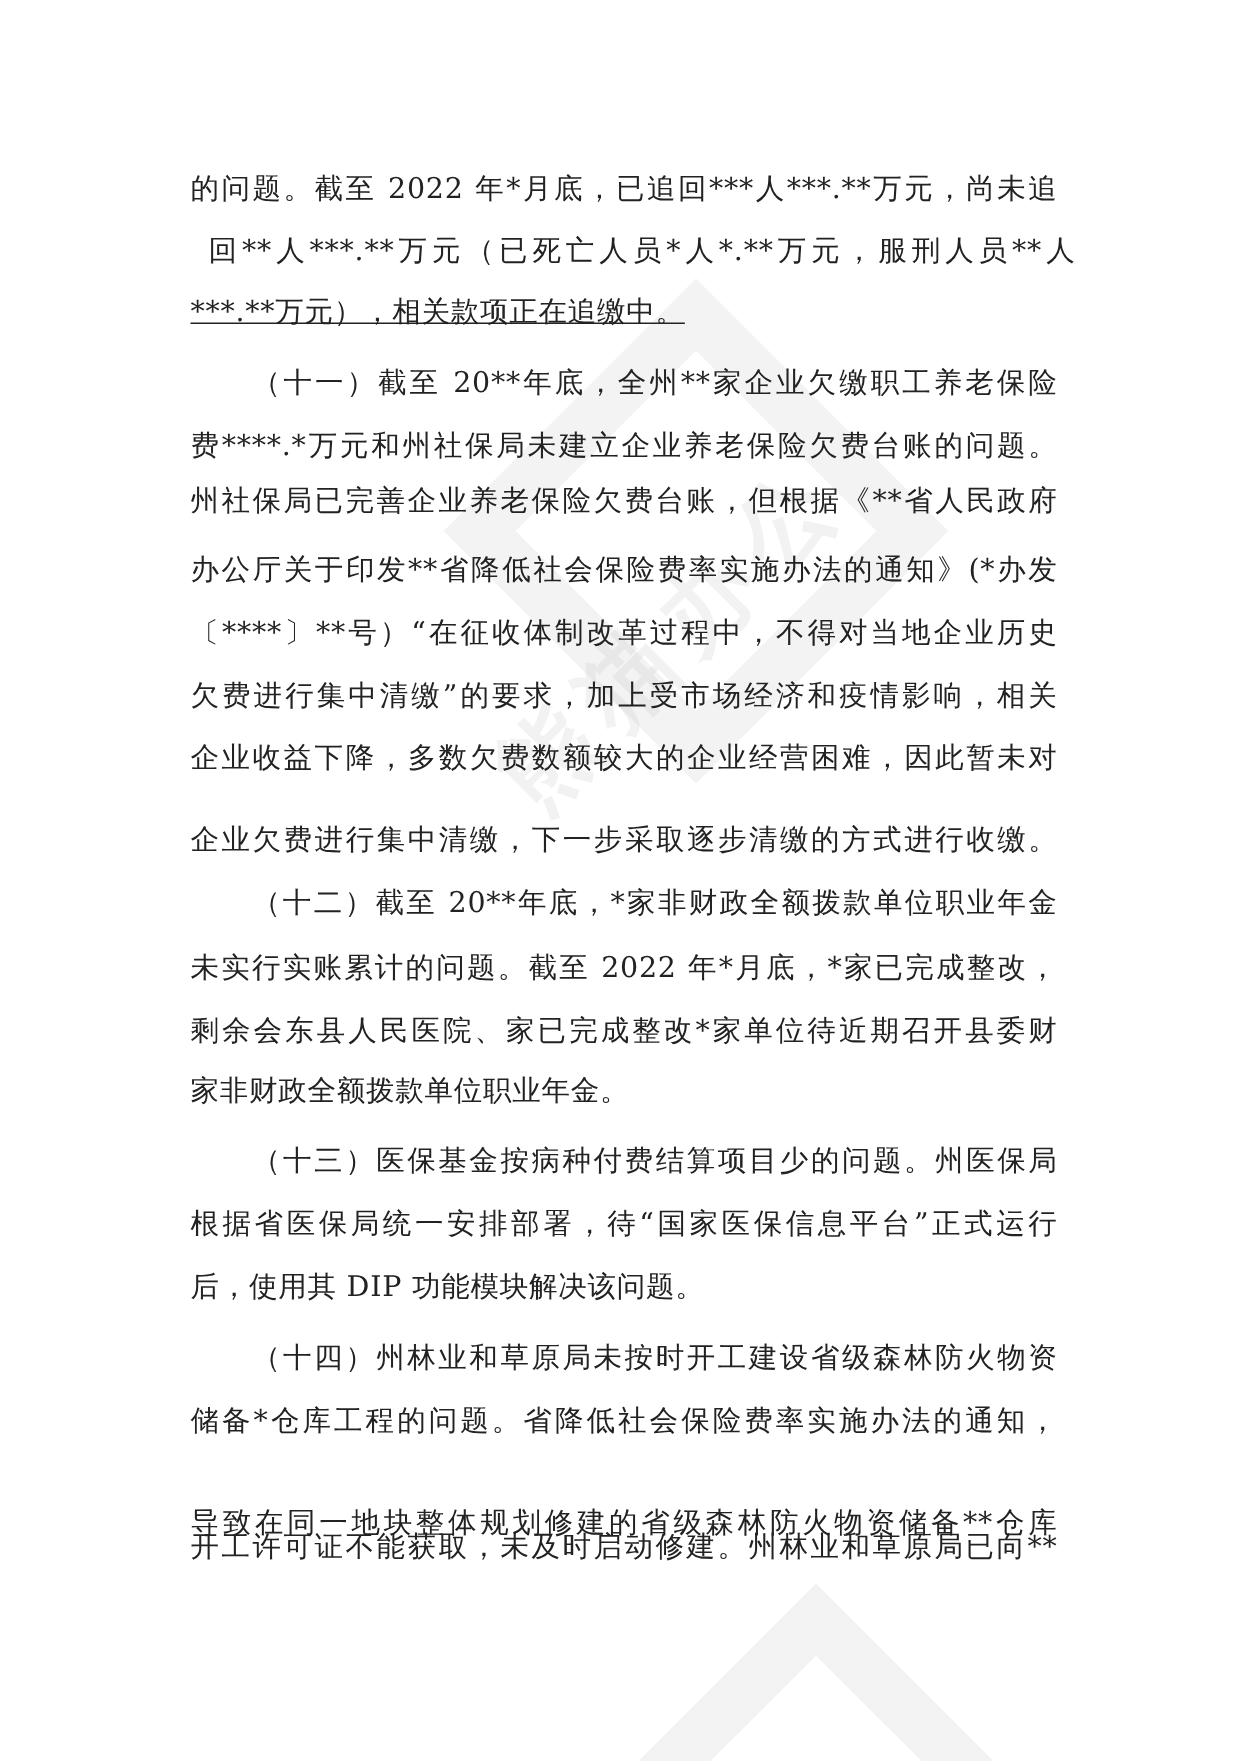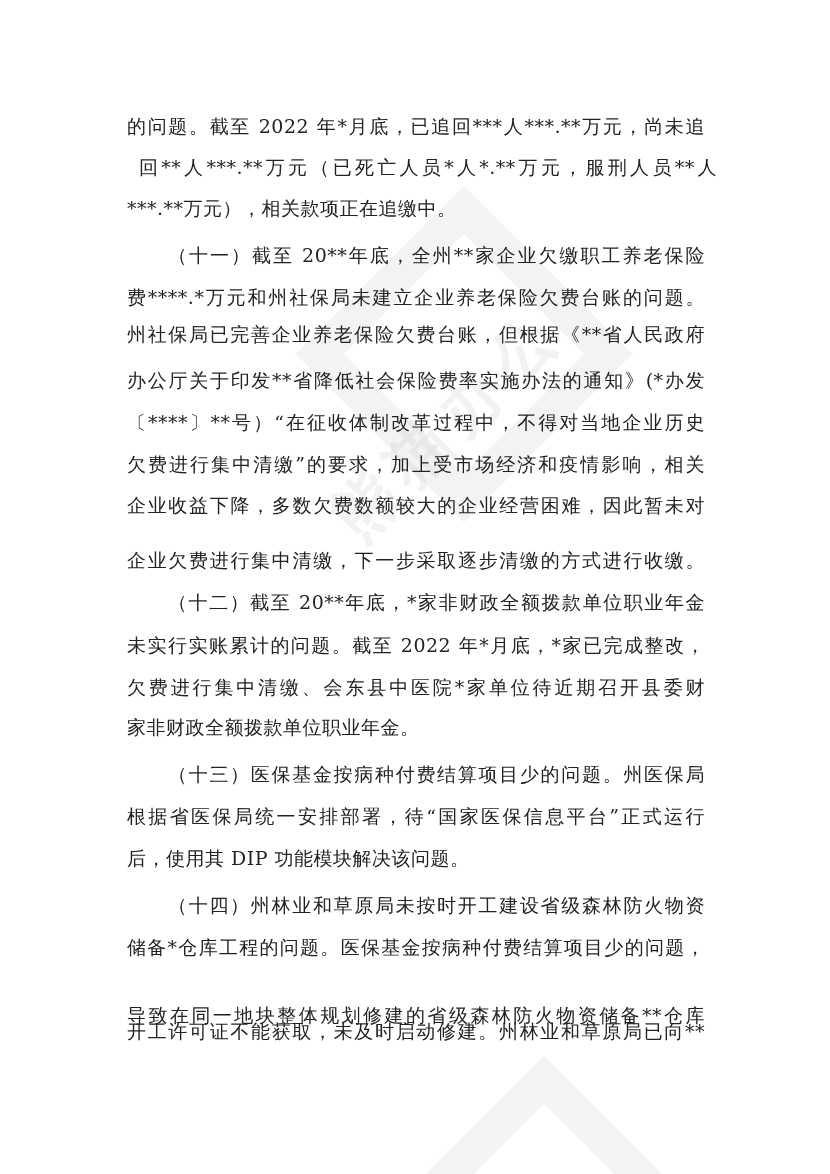--- a/index.html
+++ b/index.html
@@ -73,39 +73,39 @@
   <div class="watermark" style="left:0;top:0;width:830px;height:1174px;">
     <div class="wm-diamond" style="left:345px;top:235px;width:170px;height:170px;"></div>
     <div class="wm-text" style="left:300px;top:380px;font-size:64px;">熊猫办公</div>
     <div class="wm-diamond" style="left:425px;top:1105px;width:170px;height:170px;"></div>
   </div>
 
   <div class="content">
 
     <div class="line" style="top:0px;">的问题。截至 2022 年*月底，已追回***人***.**万元，尚未追</div>
     <div class="line" style="top:41px;margin-left:12px;">回**人***.**万元（已死亡人员*人*.**万元，服刑人员**人</div>
-    <div class="line last" style="top:82px;">***.**万元），相关款项正在追缴中。</div>
+    <div class="line last" style="top:82px;text-decoration:underline;">***.**万元），相关款项正在追缴中。</div>
 
     <div class="line indent" style="top:129px;">（十一）截至 20**年底，全州**家企业欠缴职工养老保险</div>
     <div class="line" style="top:171px;">费****.*万元和州社保局未建立企业养老保险欠费台账的问题。</div>
     <div class="line" style="top:208px;">州社保局已完善企业养老保险欠费台账，但根据《**省人民政府</div>
     <div class="line" style="top:254px;">办公厅关于印发**省降低社会保险费率实施办法的通知》(*办发</div>
     <div class="line" style="top:296px;">〔****〕**号）“在征收体制改革过程中，不得对当地企业历史</div>
     <div class="line" style="top:338px;">欠费进行集中清缴”的要求，加上受市场经济和疫情影响，相关</div>
     <div class="line" style="top:379px;">企业收益下降，多数欠费数额较大的企业经营困难，因此暂未对</div>
     <div class="line" style="top:434px;">企业欠费进行集中清缴，下一步采取逐步清缴的方式进行收缴。</div>
 
     <div class="line indent" style="top:476px;">（十二）截至 20**年底，*家非财政全额拨款单位职业年金</div>
     <div class="line" style="top:519px;">未实行实账累计的问题。截至 2022 年*月底，*家已完成整改，</div>
-    <div class="line" style="top:561px;">欠费进行集中清缴、会东县中医院*家单位待近期召开县委财</div>
+    <div class="line" style="top:561px;">剩余会东县人民医院、家已完成整改*家单位待近期召开县委财</div>
     <div class="line last" style="top:601px;">家非财政全额拨款单位职业年金。</div>
 
     <div class="line indent" style="top:648px;">（十三）医保基金按病种付费结算项目少的问题。州医保局</div>
     <div class="line" style="top:690px;">根据省医保局统一安排部署，待“国家医保信息平台”正式运行</div>
     <div class="line last" style="top:732px;">后，使用其 DIP 功能模块解决该问题。</div>
 
     <div class="line indent" style="top:779px;">（十四）州林业和草原局未按时开工建设省级森林防火物资</div>
-    <div class="line" style="top:821px;">储备*仓库工程的问题。医保基金按病种付费结算项目少的问题，</div>
+    <div class="line" style="top:821px;">储备*仓库工程的问题。省降低社会保险费率实施办法的通知，</div>
     <div class="line" style="top:889px;">导致在同一地块整体规划修建的省级森林防火物资储备**仓库</div>
     <div class="line" style="top:905px;">开工许可证不能获取，未及时启动修建。州林业和草原局已向**</div>
 
   </div>
 </div>
 
 </body></html>

